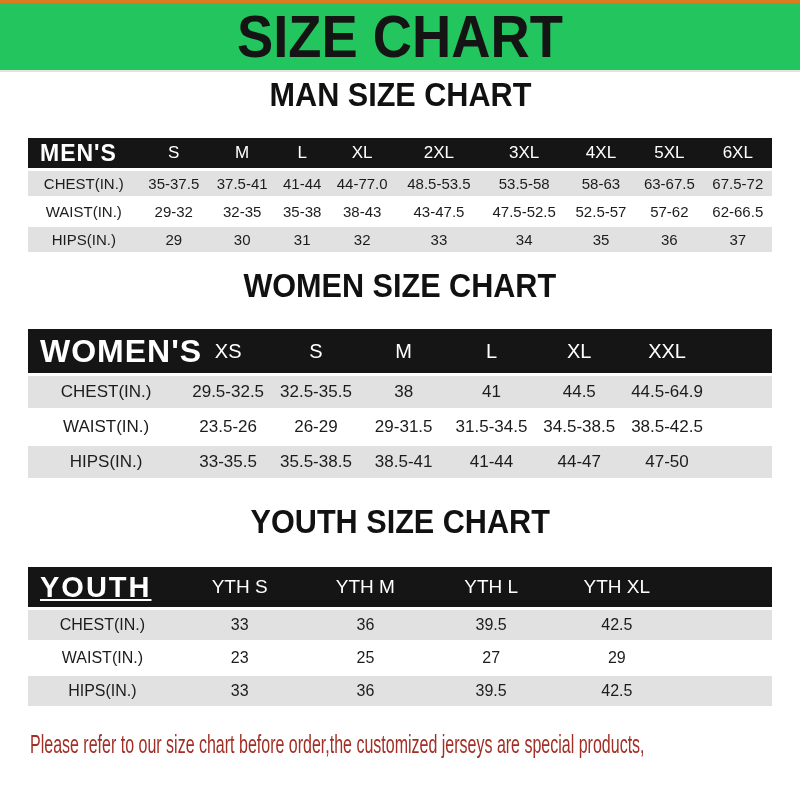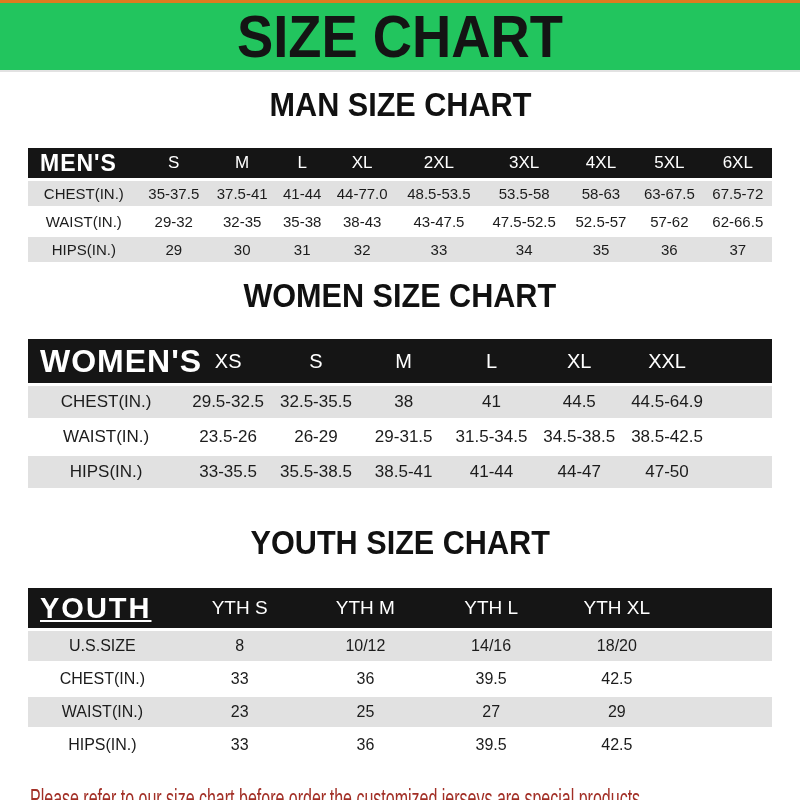--- a/index.html
+++ b/index.html
@@ -38,23 +38,23 @@
     line-height: 36px;
   }
   .section-heading > span {
     display: inline-block;
     font-size: 34px;
     font-weight: 700;
     color: #111111;
     transform: scaleX(0.9);
     white-space: nowrap;
   }
-  .heading-men   { margin-top: 14px; }
+  .heading-men   { margin-top: 4px; }
   .heading-women { margin-top: 12px; }
-  .heading-youth { margin-top: 33px; }
+  .heading-youth { margin-top: 22px; }
 
   
   table.size-table {
     width: 744px;
     margin: 14px auto 0 auto;
     border-collapse: separate;
     border-spacing: 0 3px;
   }
   table.men   { table-layout: auto;  margin-top: 16px; }
   table.women { table-layout: fixed; margin-top: 16px; }
@@ -257,28 +257,20 @@
         <th class="corner">YOUTH</th>
         <th>YTH S</th>
         <th>YTH M</th>
         <th>YTH L</th>
         <th>YTH XL</th>
         <th></th>
       </tr>
     </thead>
   <tbody>
       <tr>
-        <th>U.S.SIZE</th>
-        <td>8</td>
-        <td>10/12</td>
-        <td>14/16</td>
-        <td>18/20</td>
-        <td></td>
-      </tr>
-      <tr>
         <th>CHEST(IN.)</th>
         <td>33</td>
         <td>36</td>
         <td>39.5</td>
         <td>42.5</td>
         <td></td>
       </tr>
       <tr>
         <th>WAIST(IN.)</th>
         <td>23</td>

